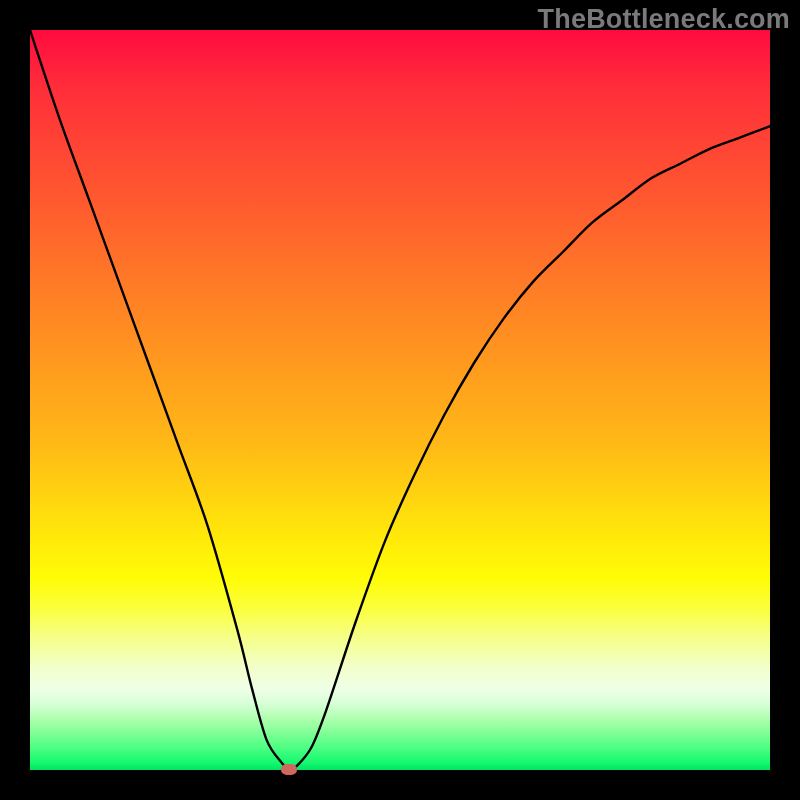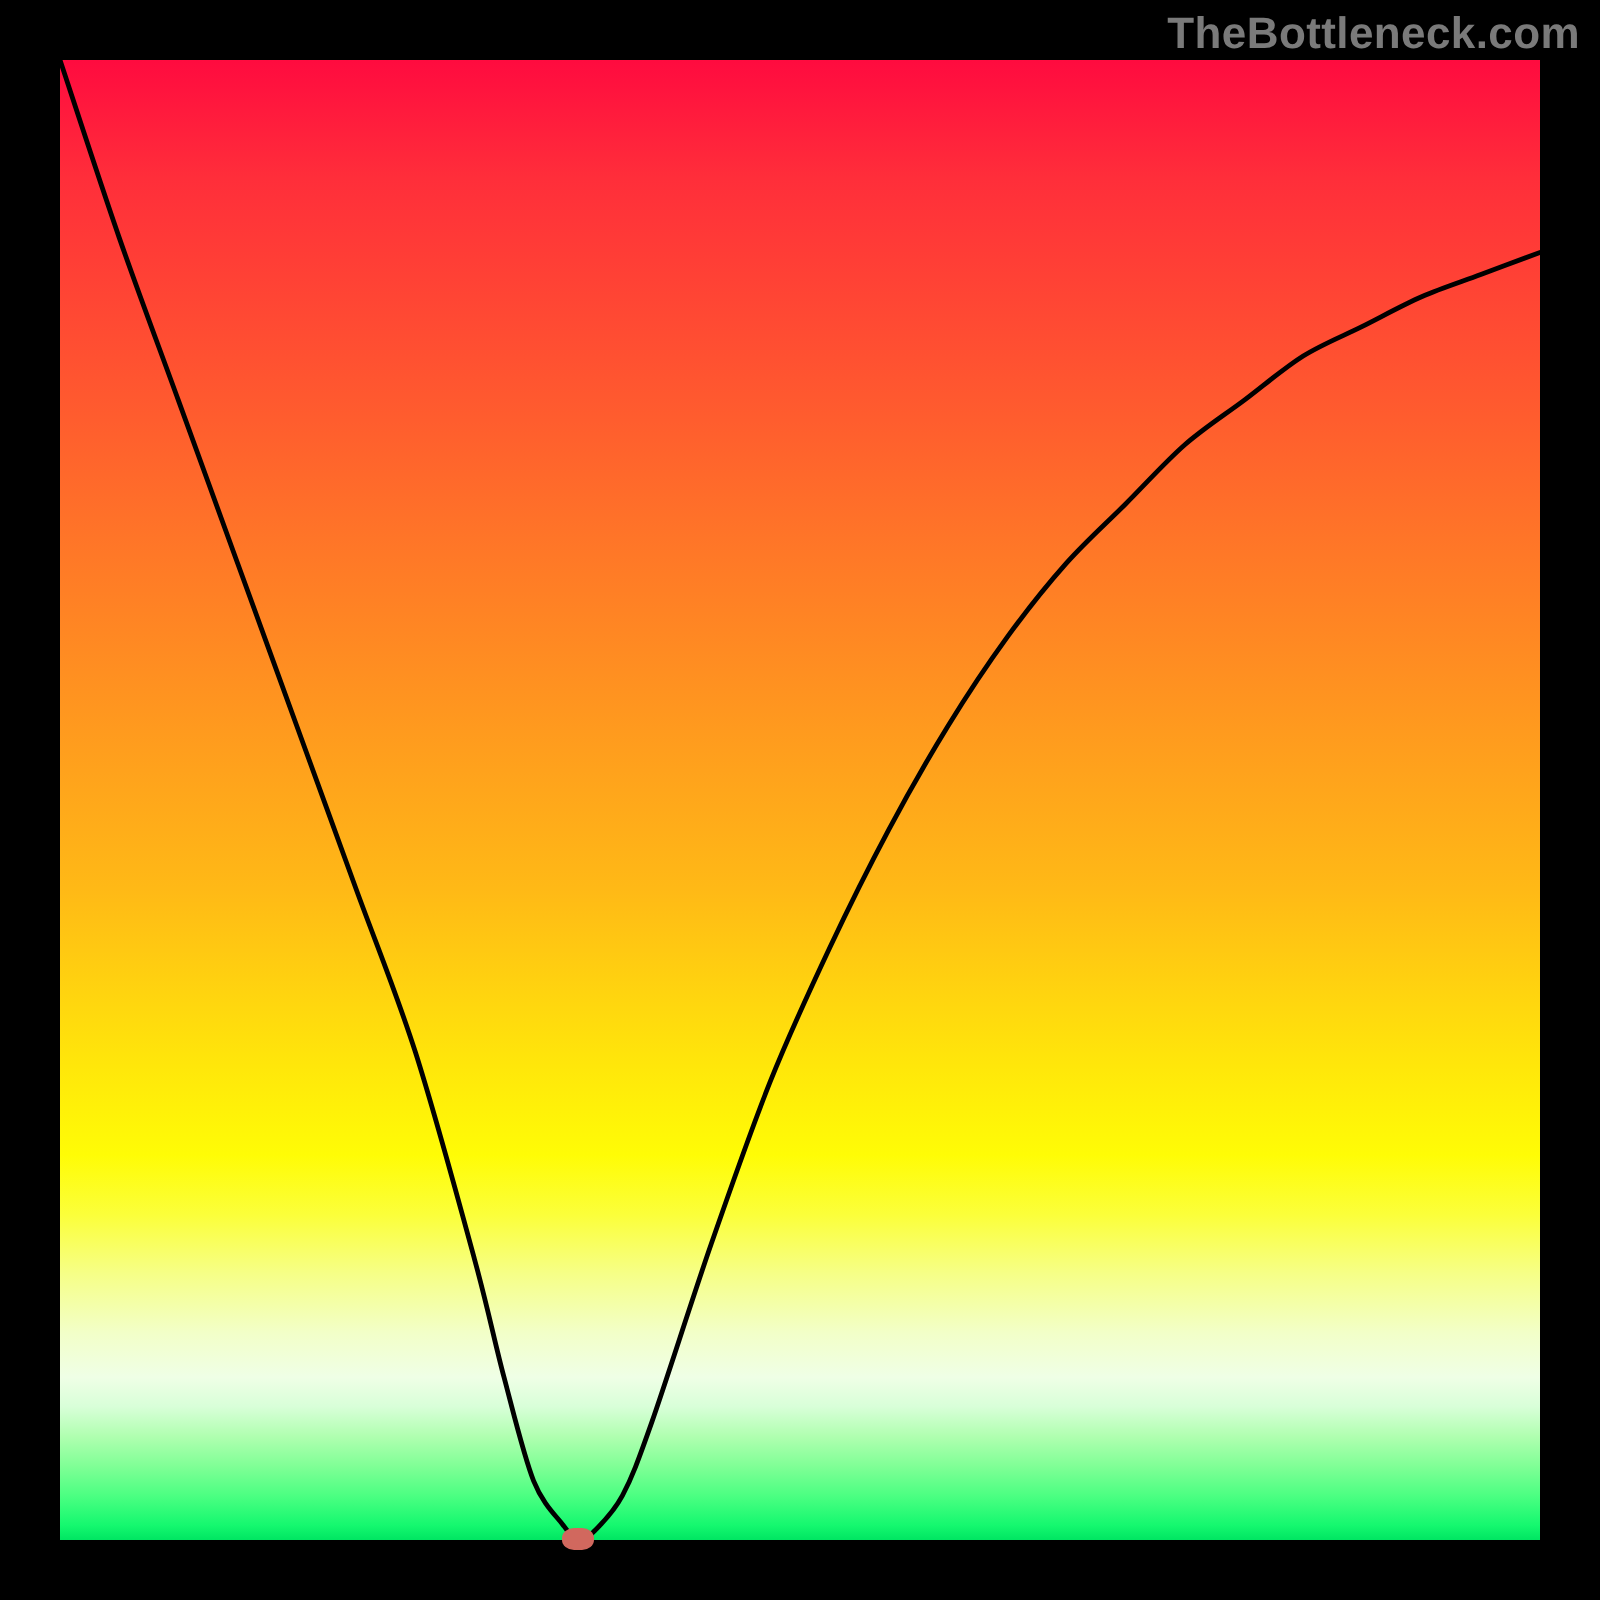--- a/index.html
+++ b/index.html
@@ -44,21 +44,21 @@
     position: absolute;
     left: 0; top: 0;
     width: 740px; height: 740px;
     pointer-events: none;
   }
   .watermark {
     position: absolute;
     top: 4px;
     right: 10px;
     font-family: Arial, Helvetica, sans-serif;
-    font-size: 22px;
+    font-size: 27px;
     font-weight: 600;
     color: #7a7a7a;
     letter-spacing: 0.2px;
   }
   .min-marker {
     position: absolute;
     width: 16px;
     height: 11px;
     border-radius: 6px / 5px;
     background: #d1685e;

